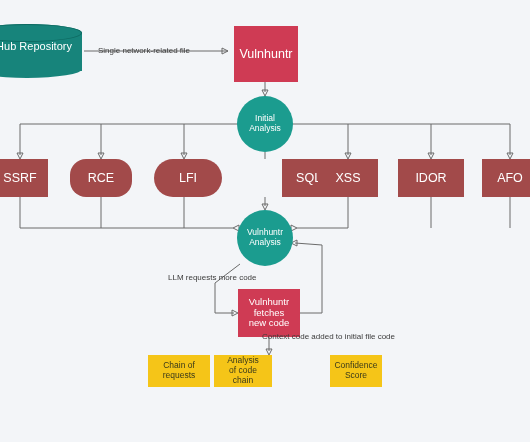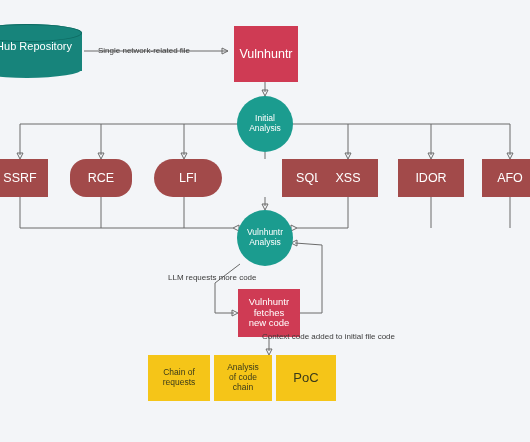--- a/index.html
+++ b/index.html
@@ -111,21 +111,21 @@
     width: 56px; height: 56px;
   }
   .circle-secondary {
     left: 237px; top: 210px;
     width: 56px; height: 56px;
   }
 
   
   .yellowbox {
     top: 355px;
-    height: 46px;
+    height: 32px;
     background: #f5c518;
     color: #3a3a1a;
     font-size: 8.5px;
     flex-direction: column;
   }
   .yellowbox.big {
     font-size: 13px;
   }
 
   
@@ -258,21 +258,22 @@
 
   <div class="node yellowbox" style="left:148px;width:62px;">
     <span>Chain of</span>
     <span>requests</span>
   </div>
   <div class="node yellowbox" style="left:214px;width:58px;">
     <span>Analysis</span>
     <span>of code</span>
     <span>chain</span>
   </div>
-  <div class="node yellowbox big" style="left:276px;width:60px;">
-    <span>PoC</span>
+  <div class="node yellowbox" style="left:330px;width:52px;">
+    <span>Confidence</span>
+    <span>Score</span>
   </div>
 
   <div class="edge-label" id="lbl-single">Single network-related file</div>
   <div class="edge-label" id="lbl-llm">LLM requests more code</div>
   <div class="edge-label" id="lbl-context">Context code added to initial file code</div>
 
 </div>
 
 </body></html>

